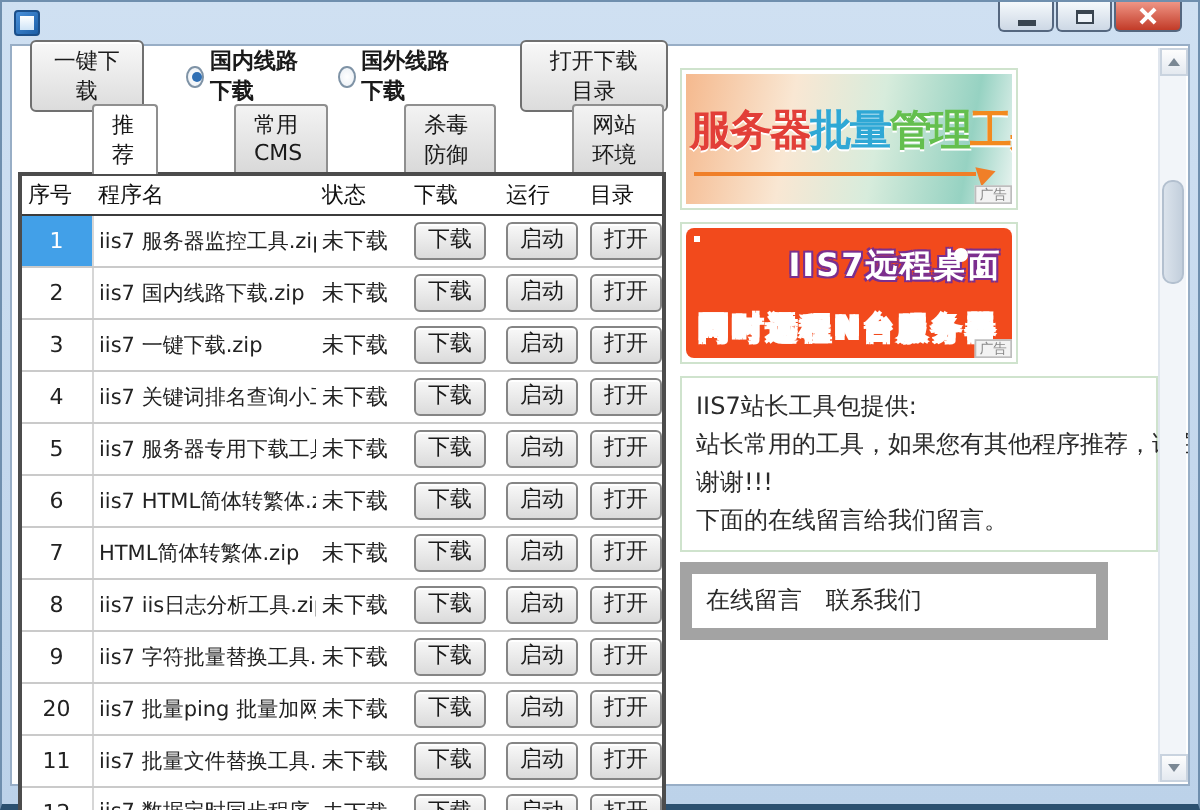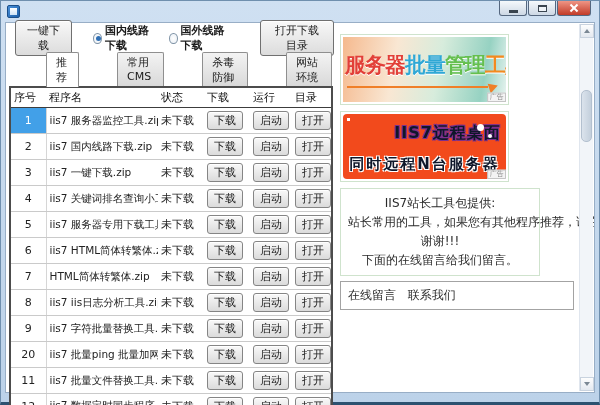--- a/index.html
+++ b/index.html
@@ -76,29 +76,29 @@
     background:linear-gradient(100deg,#f5b98e 0%,#f9e7d3 32%,#d7ecdc 58%,#96d2c2 85%,#e9f4f0 100%); }
   .banner1-text{ position:absolute; left:2px; top:14px; font-size:21px; font-weight:bold; white-space:nowrap;
     text-shadow:0 1px 0 #fff; letter-spacing:-1px; }
   .banner1-line{ position:absolute; left:4px; right:18px; bottom:14px; height:2px; background:#f07f28; }
   .banner1-arrow{ position:absolute; right:8px; bottom:10px; width:0; height:0;
     border-left:9px solid #f07f28; border-top:5px solid transparent; border-bottom:5px solid transparent;
     transform:rotate(-18deg); }
   .banner2-inner{ position:relative; height:100%; border-radius:4px; padding-top:9px; text-align:center; }
   .banner2-title{ font-size:16px; font-weight:bold; letter-spacing:1px;
     text-shadow:1px 1px 0 #7b2f8e,-1px 1px 0 #7b2f8e,1px -1px 0 #7b2f8e,-1px -1px 0 #7b2f8e; }
-  .banner2-sub{ margin-top:11px; font-size:15px; font-weight:bold; color:#0f172a; letter-spacing:2px;
+  .banner2-sub{ margin-top:11px; font-size:15px; font-weight:bold; color:#ffffff; letter-spacing:2px;
     text-shadow:1px 1px 0 #fff,-1px -1px 0 #fff,1px -1px 0 #fff,-1px 1px 0 #fff; }
   .dot{ position:absolute; background:#fff; border-radius:50%; }
   .dot.d1{ width:7px; height:7px; right:22px; top:10px; }
   .dot.d2{ width:4px; height:4px; right:14px; top:20px; }
   .dot.d3{ width:3px; height:3px; left:4px; top:4px; border-radius:0; }
-  .info-box{ width:200px; border:1px solid #cfe3cd; background:#fff; padding:5px 7px; margin-top:1px;text-align:center; }
+  .info-box{ width:239px; border:1px solid #cfe3cd; background:#fff; padding:5px 7px; margin-top:1px; }
   .info-line{ font-size:12px; color:#2a2a2a; line-height:19px; white-space:nowrap; }
-  .links-box{ width:234px; border:1px solid #a3a3a3; background:#fff; padding:5px 7px; margin-top:5px;
+  .links-box{ width:214px; border:6px solid #a3a3a3; background:#fff; padding:5px 7px; margin-top:5px;
     font-size:12px; color:#2a2a2a; }
   .link{ cursor:pointer; margin-right:8px; }
 
   
   .vscroll{ position:absolute; top:1px; right:1px; bottom:1px; width:14px; background:#f2f5f9;
     border-left:1px solid #e0e6ee; }
   .sarrow{ position:absolute; left:0; width:14px; height:14px; background:linear-gradient(#fdfdfd,#e4e9f0);
     border:1px solid #c9d3df; display:flex; align-items:center; justify-content:center; cursor:pointer; }
   .sarrow.up{ top:0; } .sarrow.down{ bottom:0; }
   .tri-up{ width:0; height:0; border-left:3px solid transparent; border-right:3px solid transparent;
@@ -355,21 +355,21 @@
           <div class="banner1-arrow"></div>
         </div>
         <span class="ad-badge">广告</span>
       </div>
 
       <div class="ad">
         <div class="banner2-inner" style="background-color: rgb(242, 74, 28);">
           <div class="dot d1"></div>
           <div class="dot d2"></div>
           <div class="dot d3"></div>
-          <div class="banner2-title" style="color: #0f172a; padding-left: 46px;">IIS7远程桌面</div>
+          <div class="banner2-title" style="color: #ffffff; padding-left: 46px;">IIS7远程桌面</div>
           <div class="banner2-sub">同时远程N台服务器</div>
         </div>
         <span class="ad-badge">广告</span>
       </div>
 
       <div class="info-box">
         <div class="info-line">IIS7站长工具包提供:</div>
         <div class="info-line">站长常用的工具，如果您有其他程序推荐，请在</div>
         <div class="info-line">谢谢!!!</div>
         <div class="info-line">下面的在线留言给我们留言。</div>

